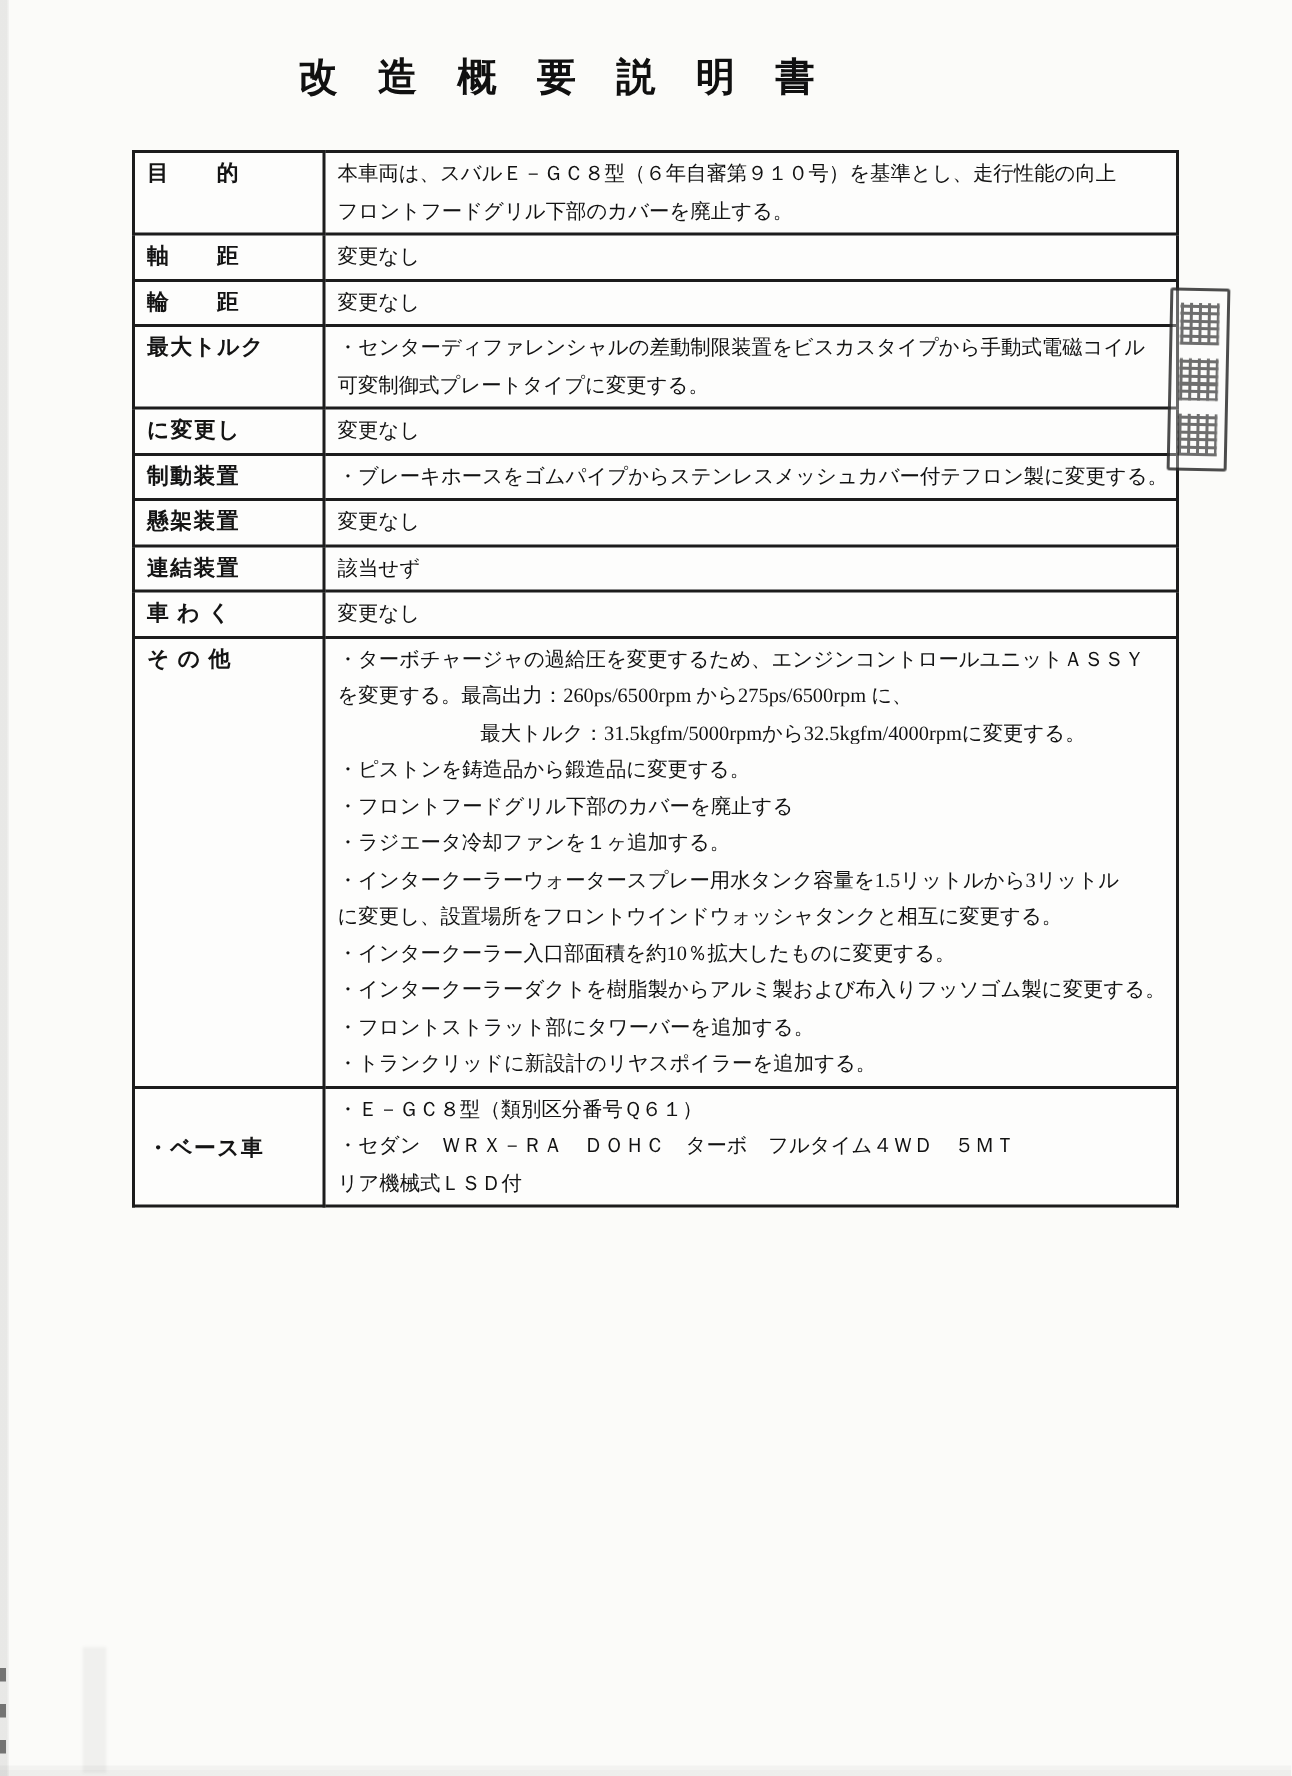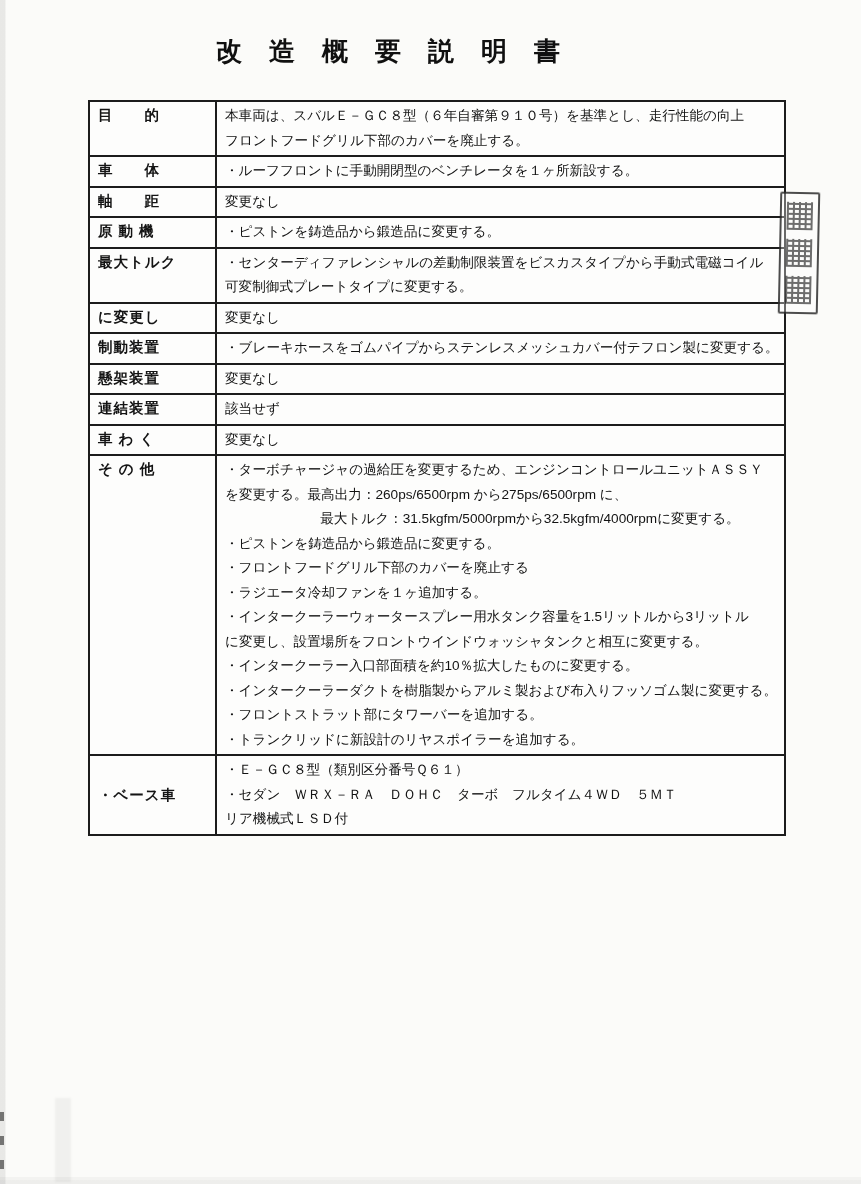--- a/index.html
+++ b/index.html
@@ -10,29 +10,30 @@
     color:#161616;
   }
   
   .paper-noise{
     position:absolute;inset:0;pointer-events:none;
     background:
       linear-gradient(90deg, rgba(0,0,0,0.035) 0 6px, rgba(0,0,0,0) 6px),
       linear-gradient(0deg, rgba(0,0,0,0.02) 0 4px, rgba(0,0,0,0) 4px);
   }
   .doc-title{
-    position:absolute;top:34px;left:216px;
+    position:absolute;top:34px;left:199px;
     font-size:26px;font-weight:bold;color:#101010;
     letter-spacing:27px;white-space:nowrap;
     filter:blur(0.3px);
   }
   .spec-table{
     position:absolute;top:100px;left:88px;width:698px;
     border-collapse:collapse;table-layout:fixed;
     background:#fdfdfc;
+    font-family:Liberation Serif, serif;
   }
   .spec-table th,.spec-table td{
     border:2px solid #1c1c1c;
     vertical-align:top;
   }
   .spec-table th{
     width:113px;
     font-size:14.5px;font-weight:bold;text-align:left;
     padding:4px 4px 2px 8px;letter-spacing:1px;
     white-space:pre;color:#141414;
@@ -90,35 +91,29 @@
 <table class="spec-table">
   <tbody id="table-body">
       <tr>
         <th>目　　的</th>
         <td>
           <div class="line">本車両は、スバルＥ－ＧＣ８型（６年自審第９１０号）を基準とし、走行性能の向上</div>
           <div class="line">フロントフードグリル下部のカバーを廃止する。</div>
         </td>
       </tr>
       <tr>
-        <th>車　　体</th>
-        <td>
-          <div class="line">・ルーフフロントに手動開閉型のベンチレータを１ヶ所新設する。</div>
-        </td>
-      </tr>
-      <tr>
         <th>軸　　距</th>
         <td>
           <div class="line">変更なし</div>
         </td>
       </tr>
       <tr>
-        <th>原 動 機</th>
+        <th>輪　　距</th>
         <td>
-          <div class="line">・ピストンを鋳造品から鍛造品に変更する。</div>
+          <div class="line">変更なし</div>
         </td>
       </tr>
       <tr>
         <th>最大トルク</th>
         <td>
           <div class="line">・センターディファレンシャルの差動制限装置をビスカスタイプから手動式電磁コイル</div>
           <div class="line">可変制御式プレートタイプに変更する。</div>
         </td>
       </tr>
       <tr>

